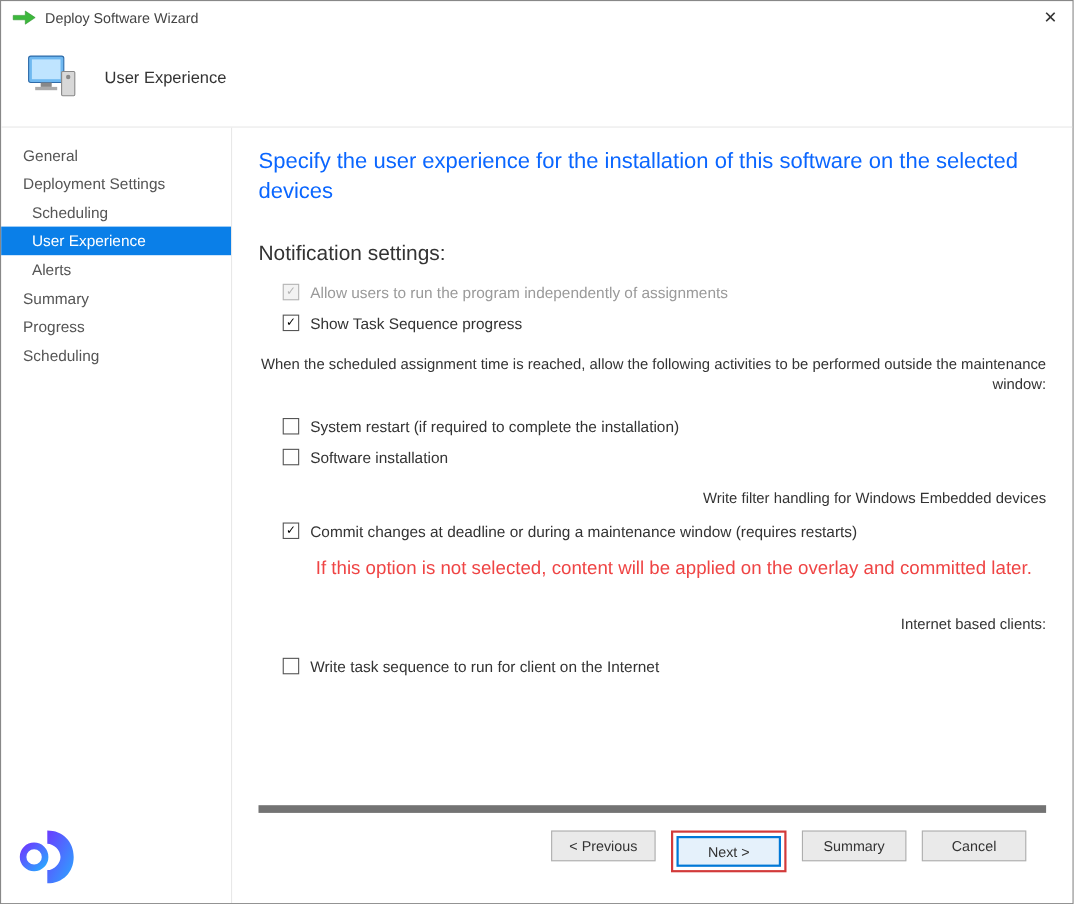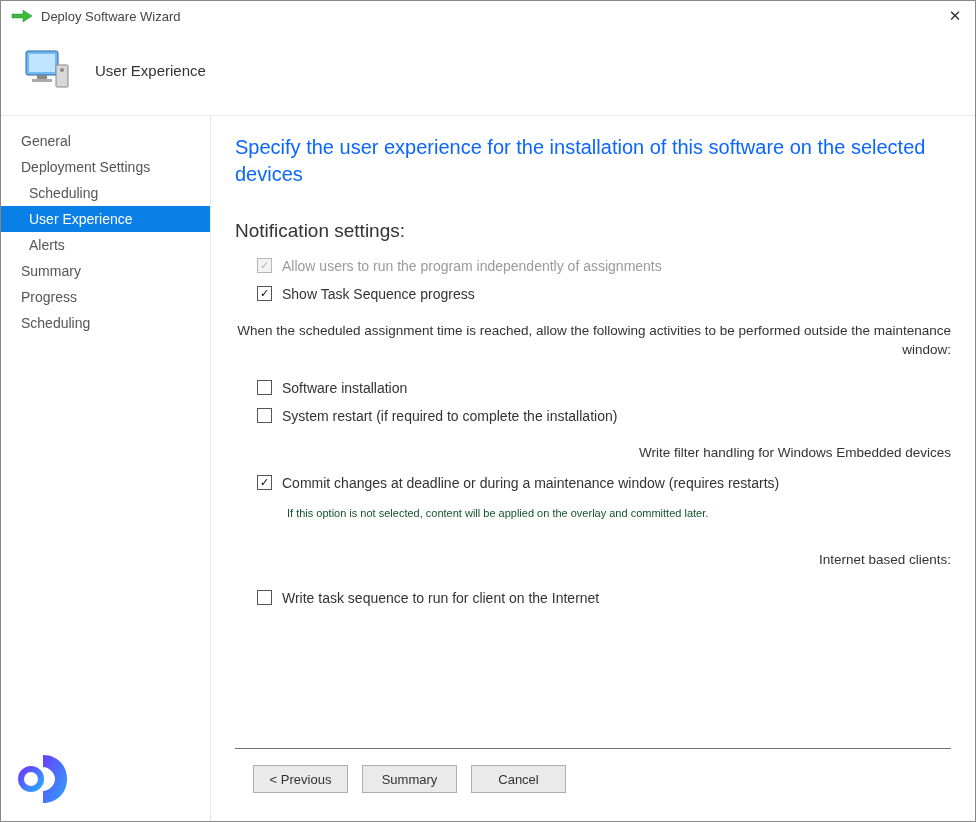--- a/index.html
+++ b/index.html
@@ -105,28 +105,29 @@
     border: 1px solid #555;
     display: inline-flex; align-items: center; justify-content: center;
     font-size: 11px; line-height: 1;
     color: #000;
     background: #fff;
     flex: 0 0 15px;
   }
   .cbx.checked::before { content: "✓"; }
   .cbx.disabled { border-color: #b5b5b5; color: #b5b5b5; background: #f3f3f3; }
   .note {
-    font-size: 11px;
-    color: #14532d;
+    font-size: 17px;
+    color: #ef4444;
     padding: 10px 0 4px 52px;
   }
   .footer {
-    border-top: 1px solid #737373;
+    border-top: 7px solid #737373;
     padding: 16px 18px 18px 18px;
     display: flex;
+    justify-content: flex-end;
     gap: 14px;
   }
   .btn {
     min-width: 95px;
     height: 28px;
     border: 1px solid #aeaeae;
     background: #eaeaea;
     color: #333;
     font-size: 13px;
     cursor: pointer;
@@ -206,26 +207,26 @@
 
     <div class="check-row">
       <span class="cbx checked"></span>
       <span>Show Task Sequence progress</span>
     </div>
 
     <div class="para">When the scheduled assignment time is reached, allow the following activities to be performed outside the maintenance window:</div>
 
     <div class="check-row">
       <span class="cbx"></span>
+      <span>System restart (if required to complete the installation)</span>
+    </div>
+
+    <div class="check-row">
+      <span class="cbx"></span>
       <span>Software installation</span>
-    </div>
-
-    <div class="check-row">
-      <span class="cbx"></span>
-      <span>System restart (if required to complete the installation)</span>
     </div>
 
     <div class="para" style="margin-bottom:6px">Write filter handling for Windows Embedded devices</div>
 
     <div class="check-row">
       <span class="cbx checked"></span>
       <span>Commit changes at deadline or during a maintenance window (requires restarts)</span>
     </div>
 
     <div class="note">If this option is not selected, content will be applied on the overlay and committed later.</div>
@@ -234,20 +235,23 @@
 
     <div class="check-row">
       <span class="cbx"></span>
       <span>Write task sequence to run for client on the Internet</span>
     </div>
 
     <div style="flex:1"></div>
 
     <div class="footer">
       <button class="btn">&lt; Previous</button>
+      <span class="next-wrap">
+        <button class="btn default">Next &gt;</button>
+      </span>
       <button class="btn">Summary</button>
       <button class="btn">Cancel</button>
     </div>
   </div>
 </div>
 
 <span class="logo">
   <svg viewBox="0 0 56 56" width="56" height="56">
     <defs>
       <linearGradient id="g1" x1="0" y1="0" x2="1" y2="1">

